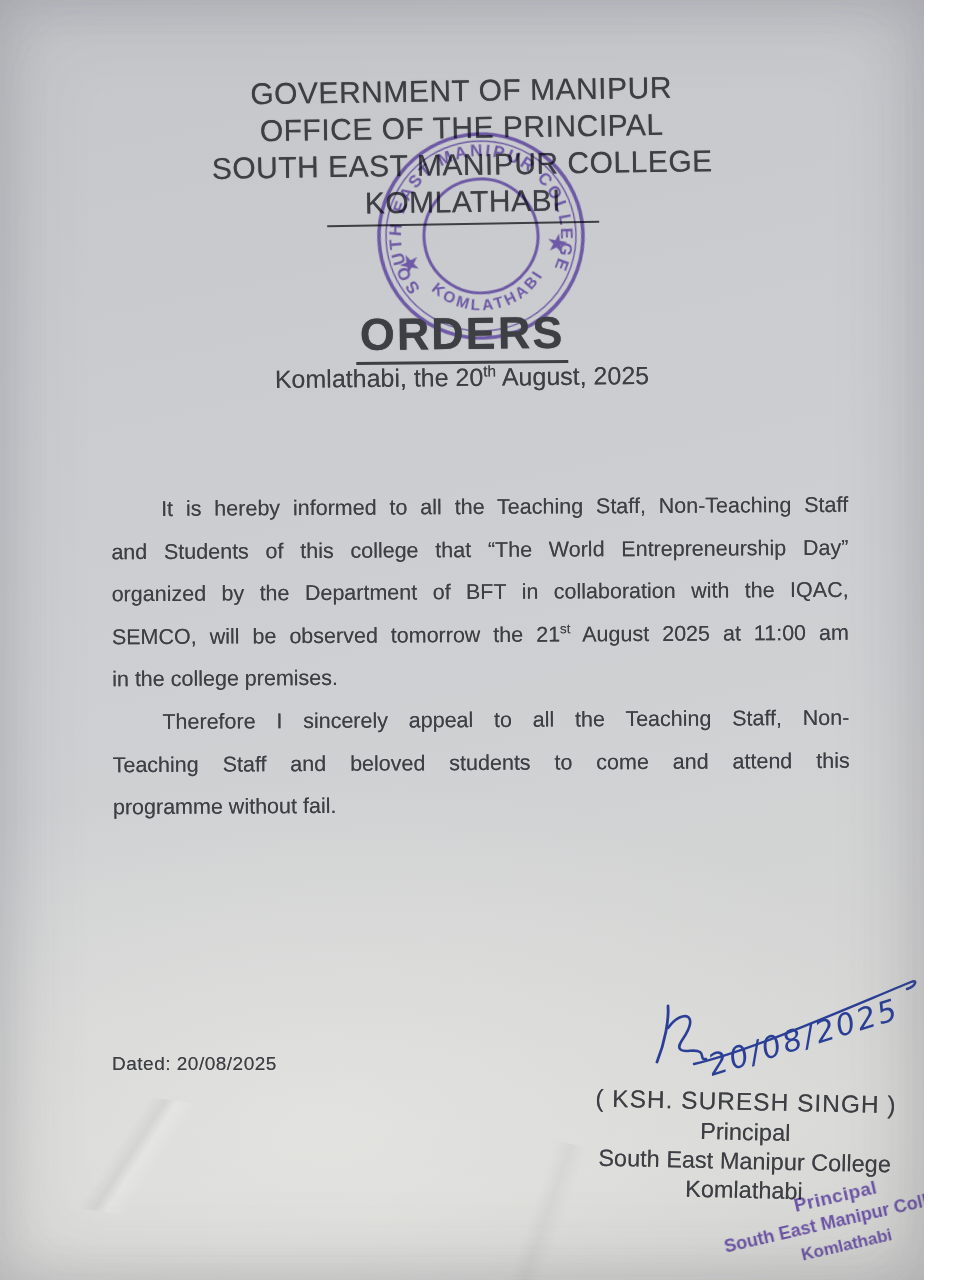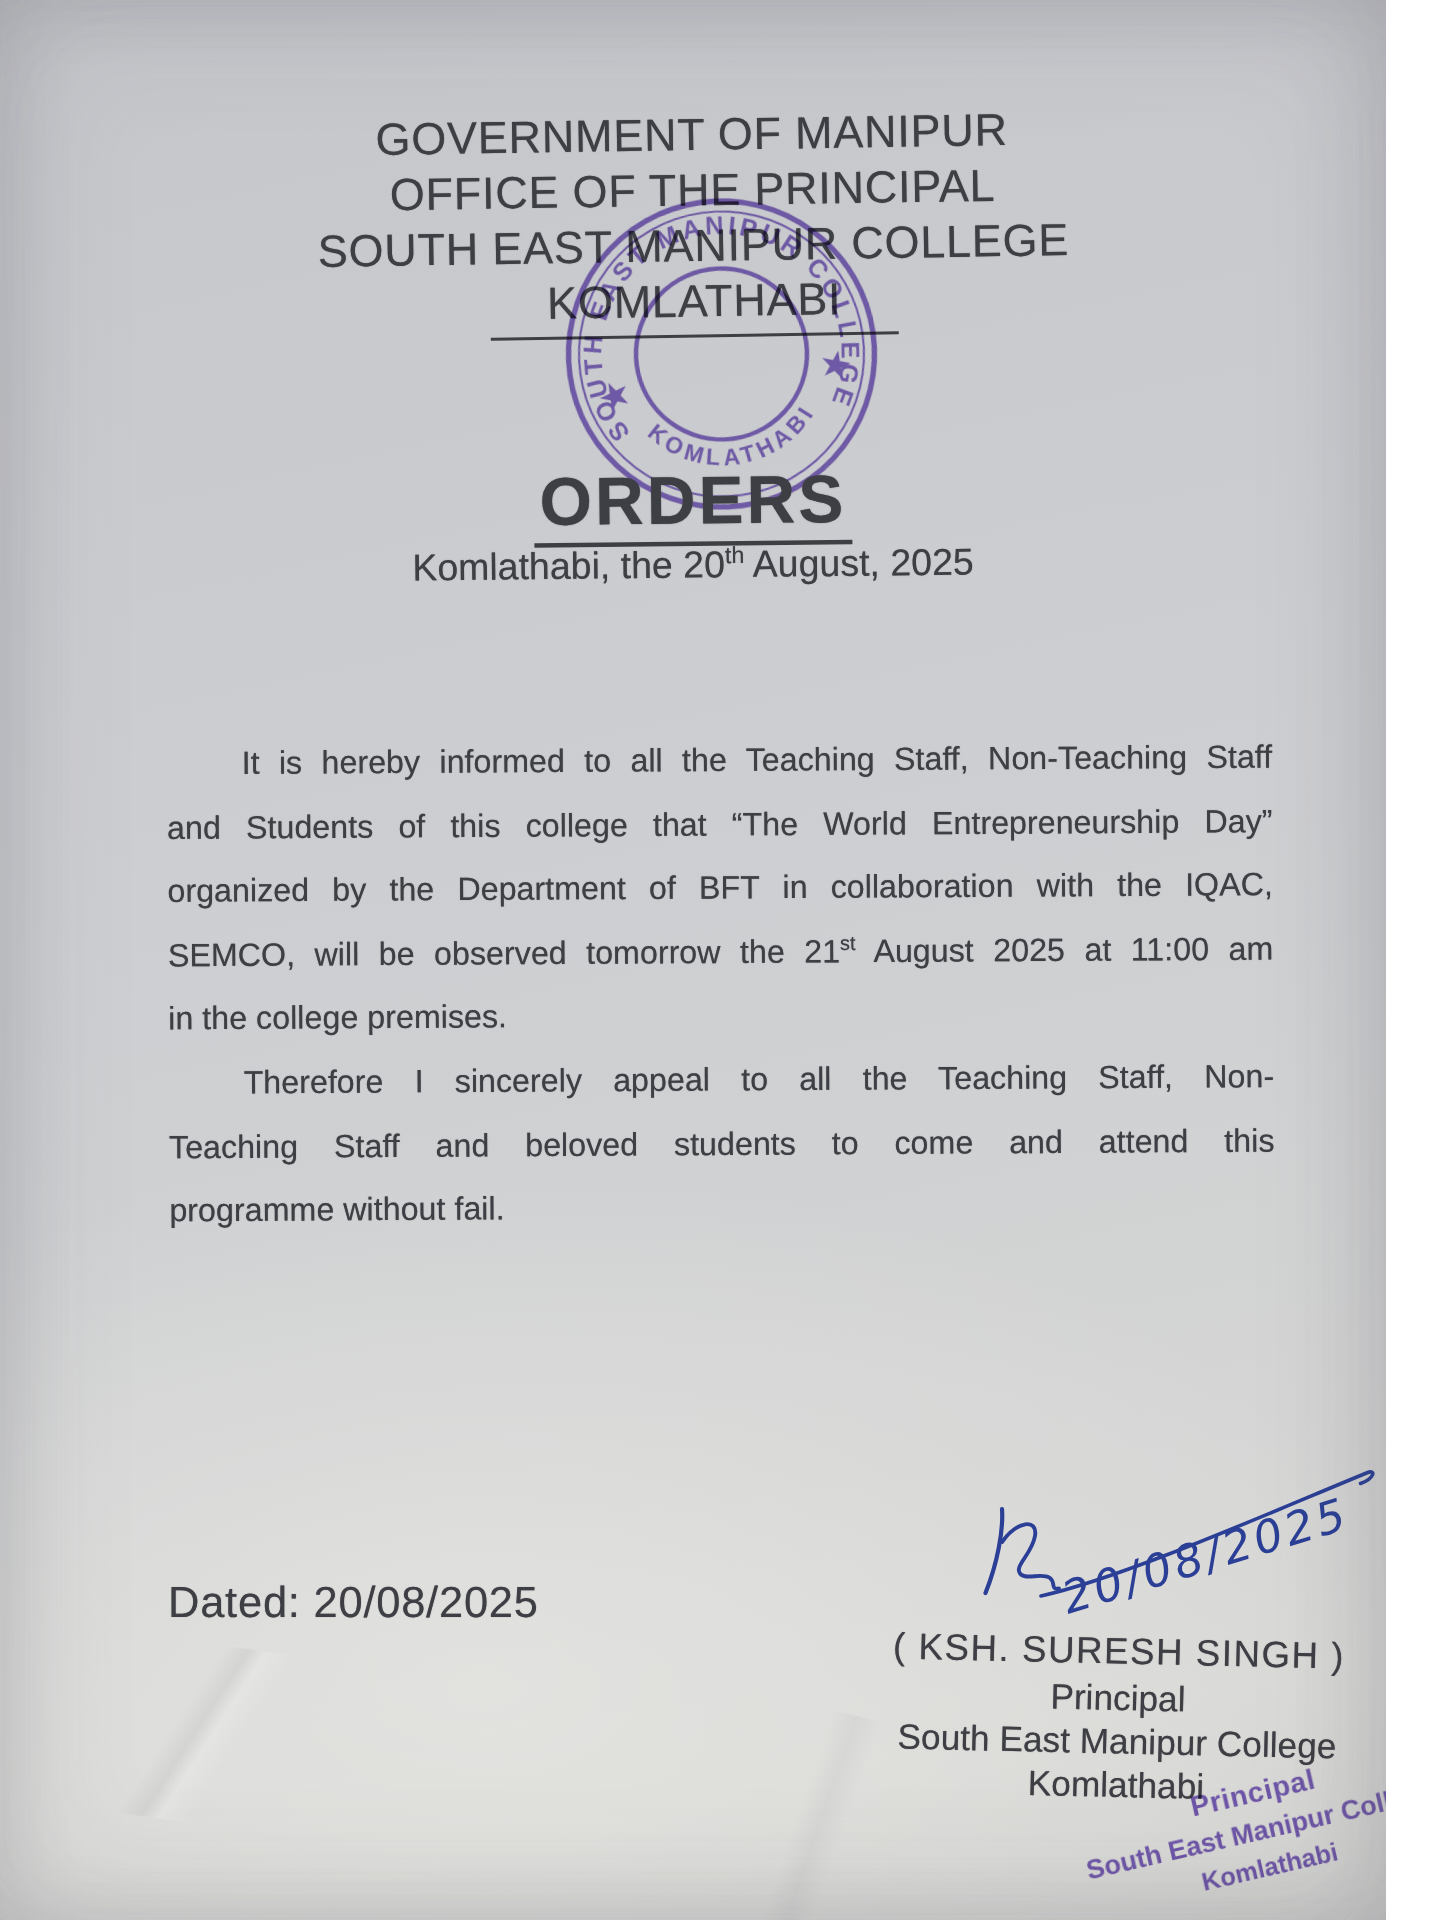--- a/index.html
+++ b/index.html
@@ -72,21 +72,21 @@
     position: absolute; left: 112px; top: 486px; width: 737px;
     font-size: 21.5px; line-height: 42.6px; color: var(--ink);
     transform: rotate(-0.35deg);
     text-shadow: 0 0 0.6px rgba(62,63,68,0.7);
   }
   .bline { white-space: nowrap; text-align: justify; text-align-last: justify; }
   .bline.first { text-indent: 50px; }
   .bline.last { text-align-last: left; white-space: normal; }
 
   .dated {
-    position: absolute; left: 112px; top: 1053px; font-size: 29px; color: var(--ink);
+    position: absolute; left: 112px; top: 1053px; font-size: 19px; color: var(--ink);
     letter-spacing: 0.5px; text-shadow: 0 0 0.6px rgba(62,63,68,0.7);
   }
 
   .sig-ink { position: absolute; left: 628px; top: 972px; width: 310px; height: 118px; }
 
   .sig-block {
     position: absolute; left: 555px; top: 1088px; width: 380px;
     text-align: center; color: var(--ink); transform: rotate(1.3deg);
     text-shadow: 0 0 0.6px rgba(62,63,68,0.7);
   }

